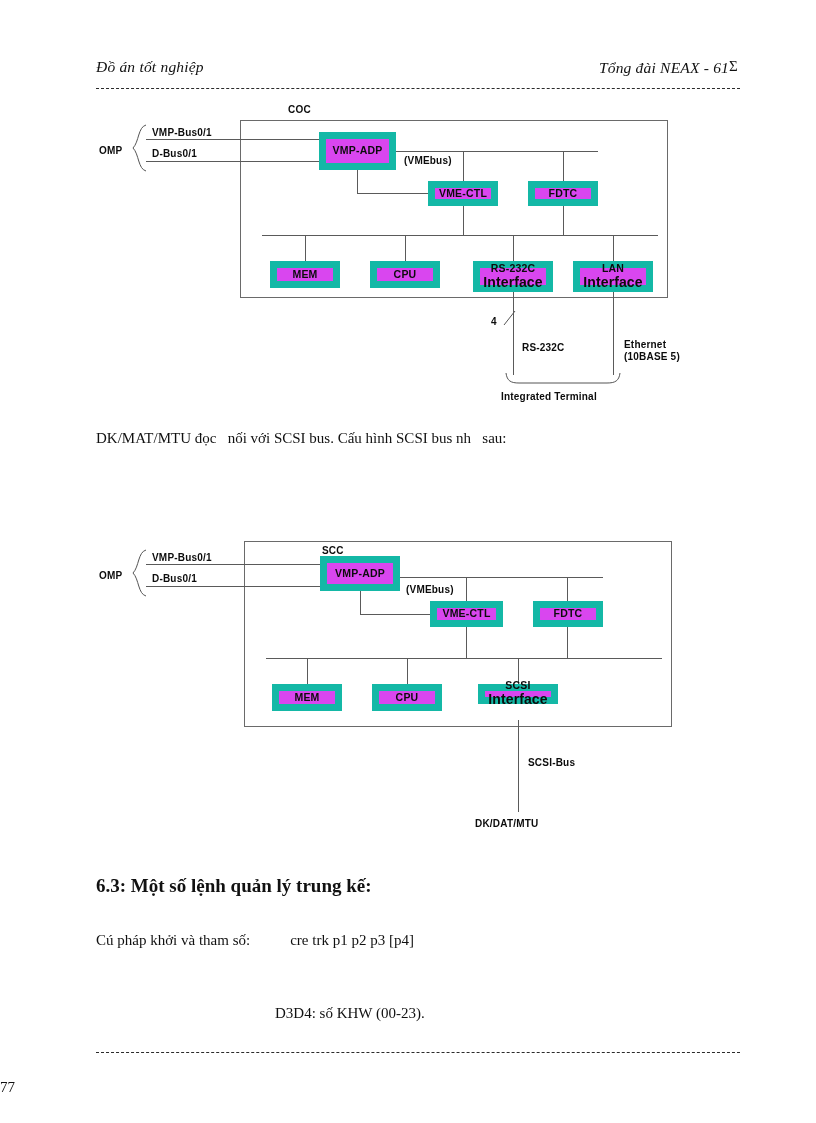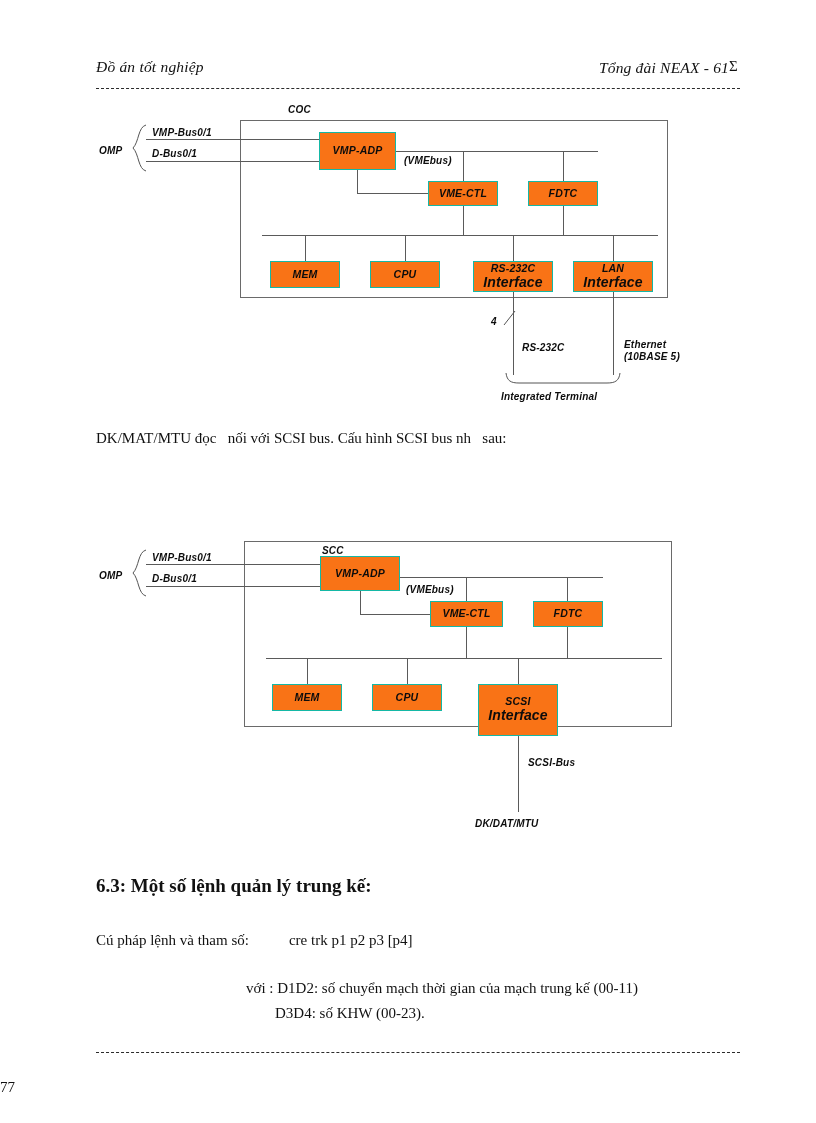--- a/index.html
+++ b/index.html
@@ -72,26 +72,25 @@
     font-family: "Liberation Serif", "DejaVu Serif", serif;
     font-size: 15px;
   }
 
   
   .diagram {
     position: absolute;
     font-family: "Liberation Sans", "DejaVu Sans", sans-serif;
     font-weight: bold;
     color: #0c0c0c;
-    font-style: italic;
   }
   .dbox {
     position: absolute;
-    border: 1px solid #14b8a6;
-    background: #f97316;
+    border: 7px solid #14b8a6;
+    background: #d946ef;
     box-sizing: border-box;
     display: flex;
     flex-direction: column;
     align-items: center;
     justify-content: center;
     line-height: 1.12;
     z-index: 3;
   }
   .dbox .l1 { font-size: 10.5px; letter-spacing: 0.2px; }
   .dbox .l2 { font-size: 14px; letter-spacing: 0.1px; }
@@ -301,40 +300,39 @@
     <div class="vline" style="left:307px; top:658px; height:26px;"></div>
     <div class="vline" style="left:407px; top:658px; height:26px;"></div>
     <div class="vline" style="left:518px; top:658px; height:26px;"></div>
 
     <div class="dbox" style="left:272px; top:684px; width:70px; height:27px;">
       <span class="l1">MEM</span>
     </div>
     <div class="dbox" style="left:372px; top:684px; width:70px; height:27px;">
       <span class="l1">CPU</span>
     </div>
-    <div class="dbox" style="left:478px; top:684px; width:80px; height:52px;">
+    <div class="dbox" style="left:478px; top:684px; width:80px; height:20px;">
       <span class="l1">SCSI</span>
       <span class="l2">Interface</span>
     </div>
 
     <div class="vline" style="left:518px; top:720px; height:92px;"></div>
     <div class="dlabel" style="left:528px; top:757px;">SCSI-Bus</div>
     <div class="dlabel" style="left:475px; top:818px;">DK/DAT/MTU</div>
   </div>
 
   <div class="bodytext sect-head" style="left:96px; top:872px;">
     <span class="num">6.3</span><span class="txt">: Một số lệnh quản lý trung kế:</span>
   </div>
 
 
   <div class="bodytext" style="left:96px; top:930px;">
-    <span>Cú pháp lệnh và tham số:</span><span style="display:inline-block; width:40px;"></span><span>cre trk p1 p2 p3 [p4]</span>
-  </div>
-
-
-  <div class="bodytext" style="left:246px; top:978px;">với : D1D2: số chuyển mạch thời gian của mạch trung kế  (00-11)</div>
+    <span>Cú pháp khởi và tham số:</span><span style="display:inline-block; width:40px;"></span><span>cre trk p1 p2 p3 [p4]</span>
+  </div>
+
+
 
   <div class="bodytext" style="left:275px; top:1003px;">D3D4: số KHW (00-23).</div>
 
   <div class="rule-dashed rule-bottom"></div>
   <div class="page-number">77</div>
 
 </div>
 
 </body></html>

